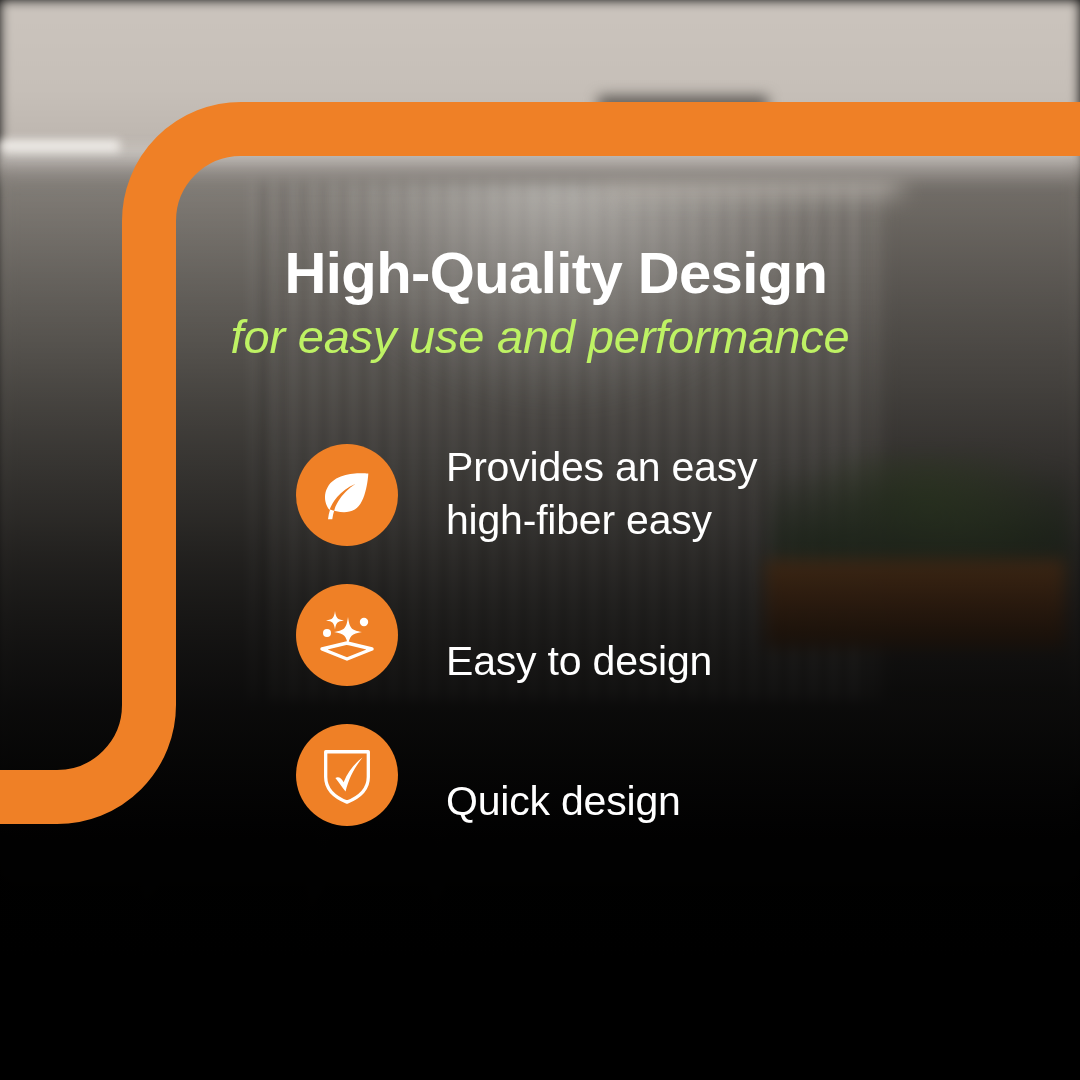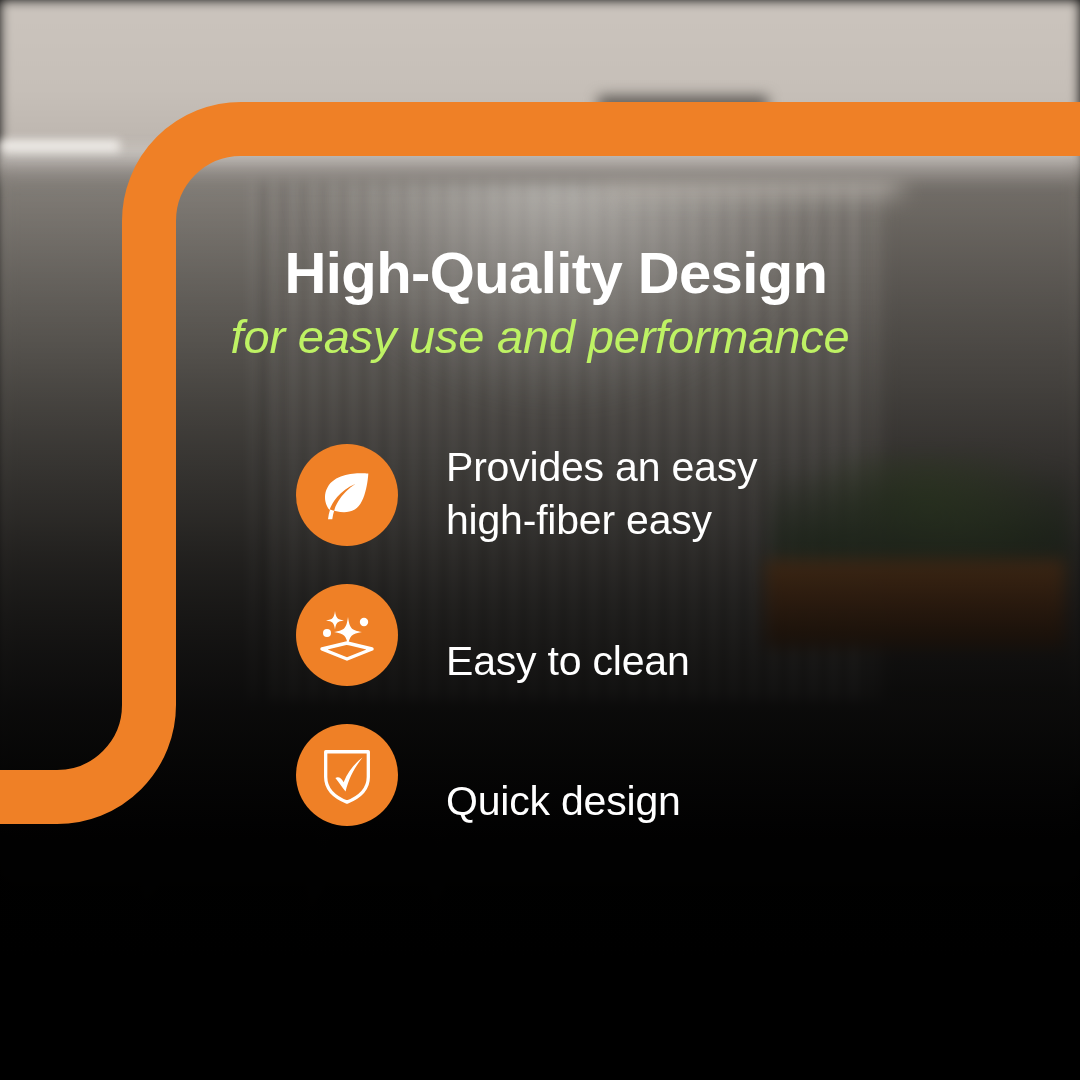--- a/index.html
+++ b/index.html
@@ -246,21 +246,21 @@
               <path d="M33 14 C34.6 25.4 36.6 27.4 47 29 C36.6 30.6 34.6 32.6 33 43
                        C31.4 32.6 29.4 30.6 19 29 C29.4 27.4 31.4 25.4 33 14 Z" fill="#ffffff"></path>
 
               <path d="M20 8 C21 15.2 22.2 16.4 29 17.4 C22.2 18.4 21 19.6 20 26.6
                        C19 19.6 17.8 18.4 11 17.4 C17.8 16.4 19 15.2 20 8 Z" fill="#ffffff"></path>
               <circle cx="12" cy="30" r="4" fill="#ffffff"></circle>
               <circle cx="49" cy="19" r="4.2" fill="#ffffff"></circle>
             </svg>
           </span>
         </div>
-        <div class="feature-label">Easy to clean</div>
+        <div class="feature-label">Easy to design</div>
       </div>
 
 
       <div class="feature">
         <div class="badge">
           <span>
             <svg width="62" height="62" viewBox="0 0 64 64">
               <path d="M10 8 L54 8 L54 34 C54 48 42 56 32 60 C22 56 10 48 10 34 Z" fill="none" stroke="#ffffff" stroke-width="3.4" stroke-linejoin="round"></path>
               <path d="M20 35 C23 33.5 26 34.5 28.5 39.5 C33 28 40 20 48 14
                        C40 24 34 35 30.5 49 C27 45 23.5 39 20 35 Z" fill="#ffffff"></path>

